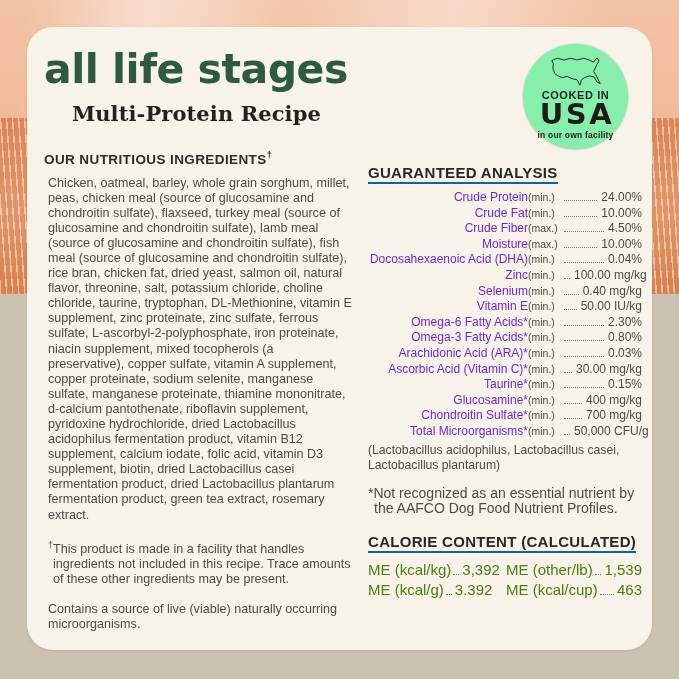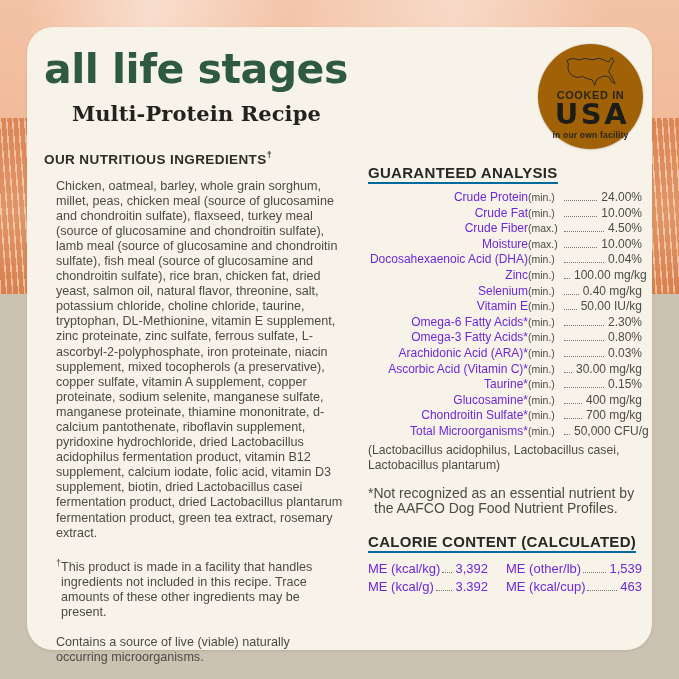--- a/index.html
+++ b/index.html
@@ -34,51 +34,51 @@
   .header-title{position:absolute;left:17px;top:22px;text-align:center;}
   h1.title{
     margin:0;font-size:41px;line-height:1;font-weight:800;letter-spacing:-.5px;
     color:#2d5a41;font-family:"DejaVu Sans", sans-serif;
   }
   h2.subtitle{
     margin:11px 0 0 1px;font-size:21px;font-weight:700;color:#23221f;
     font-family:"DejaVu Serif", serif;letter-spacing:.1px;
   }
   .badge{
-    position:absolute;right:9px;top:17px;width:105px;height:105px;border-radius:50%;
-    background:#a16207;box-shadow:0 0 0 1px rgba(60,50,40,.08), 0 1px 2px rgba(60,50,40,.12);
+    position:absolute;right:24px;top:17px;width:105px;height:105px;border-radius:50%;
+    background:#86efac;box-shadow:0 0 0 1px rgba(60,50,40,.08), 0 1px 2px rgba(60,50,40,.12);
     text-align:center;box-sizing:border-box;padding-top:9px;
   }
   .badge svg{display:block;margin:2px auto 0;}
   .badge .b1{font-size:11px;font-weight:600;letter-spacing:.6px;color:#26261f;margin-top:1px;}
   .badge .b2{font-size:29px;font-weight:800;letter-spacing:2.5px;color:#1d1d18;line-height:.95;margin-left:3px;font-family:"DejaVu Sans",sans-serif;}
   .badge .b3{font-size:8.5px;font-weight:700;color:#26261f;margin-top:1px;letter-spacing:.2px;}
 
   .col-left{position:absolute;left:17px;top:123px;width:312px;}
   .col-left h3{margin:0 0 9px;font-size:13.5px;font-weight:700;letter-spacing:.4px;color:#2c2c28;}
   .col-left h3 sup{font-size:9px;}
-  .col-left p{margin:12px;font-size:12.6px;line-height:15.1px;color:#4c4b47;}
+  .col-left p{margin:4px;font-size:12.6px;line-height:15.1px;color:#4c4b47;}
   .col-left p.fn{margin-top:15px;padding-left:5px;text-indent:-5px;}
   .col-left p.fn sup{font-size:9px;}
   .col-left p.fn2{margin-top:15px;}
 
   .col-right{position:absolute;left:341px;top:137px;width:274px;}
   .sec-head{display:inline-block;margin:0;font-size:15px;font-weight:700;letter-spacing:.3px;
     color:#282824;border-bottom:2px solid #0369a1;padding-bottom:1px;}
   .ga-rows{margin-top:6px;}
   .ga-row{display:flex;align-items:baseline;line-height:15.6px;}
   .ga-name{width:160px;flex-shrink:0;font-size:12px;color:#6d28d9;white-space:nowrap;text-align:right;}
   .ga-basis{width:34px;flex-shrink:0;font-size:10.5px;color:#4c4b47;}
   .ga-dots{flex:1;min-width:6px;border-bottom:1.6px dotted #77756f;margin:0 4px 3px 2px;}
   .ga-val{font-size:12px;color:#4c4b47;white-space:nowrap;}
   .paren-note{margin:3px 0 0;font-size:12.2px;line-height:15px;color:#4c4b47;}
   .star-note{margin:13px 0 0;padding-left:6px;text-indent:-6px;font-size:14px;line-height:15px;color:#4c4b47;}
   .cal-head{margin-top:17px;}
   .cal-grid{display:grid;grid-template-columns:120px 1fr;column-gap:18px;row-gap:3px;margin-top:8px;}
-  .cal-item{display:flex;align-items:baseline;font-size:13px;color:#6d28d9;}
+  .cal-item{display:flex;align-items:baseline;font-size:15px;color:#4d7c0f;}
   .cal-label{white-space:nowrap;}
   .cal-dots{flex:1;min-width:6px;border-bottom:1.6px dotted #77756f;margin:0 3px 3px 2px;}
   .cal-val{white-space:nowrap;}
 </style>
 </head>
 <body>
 
 <div class="stage">
   <div class="card">
 

